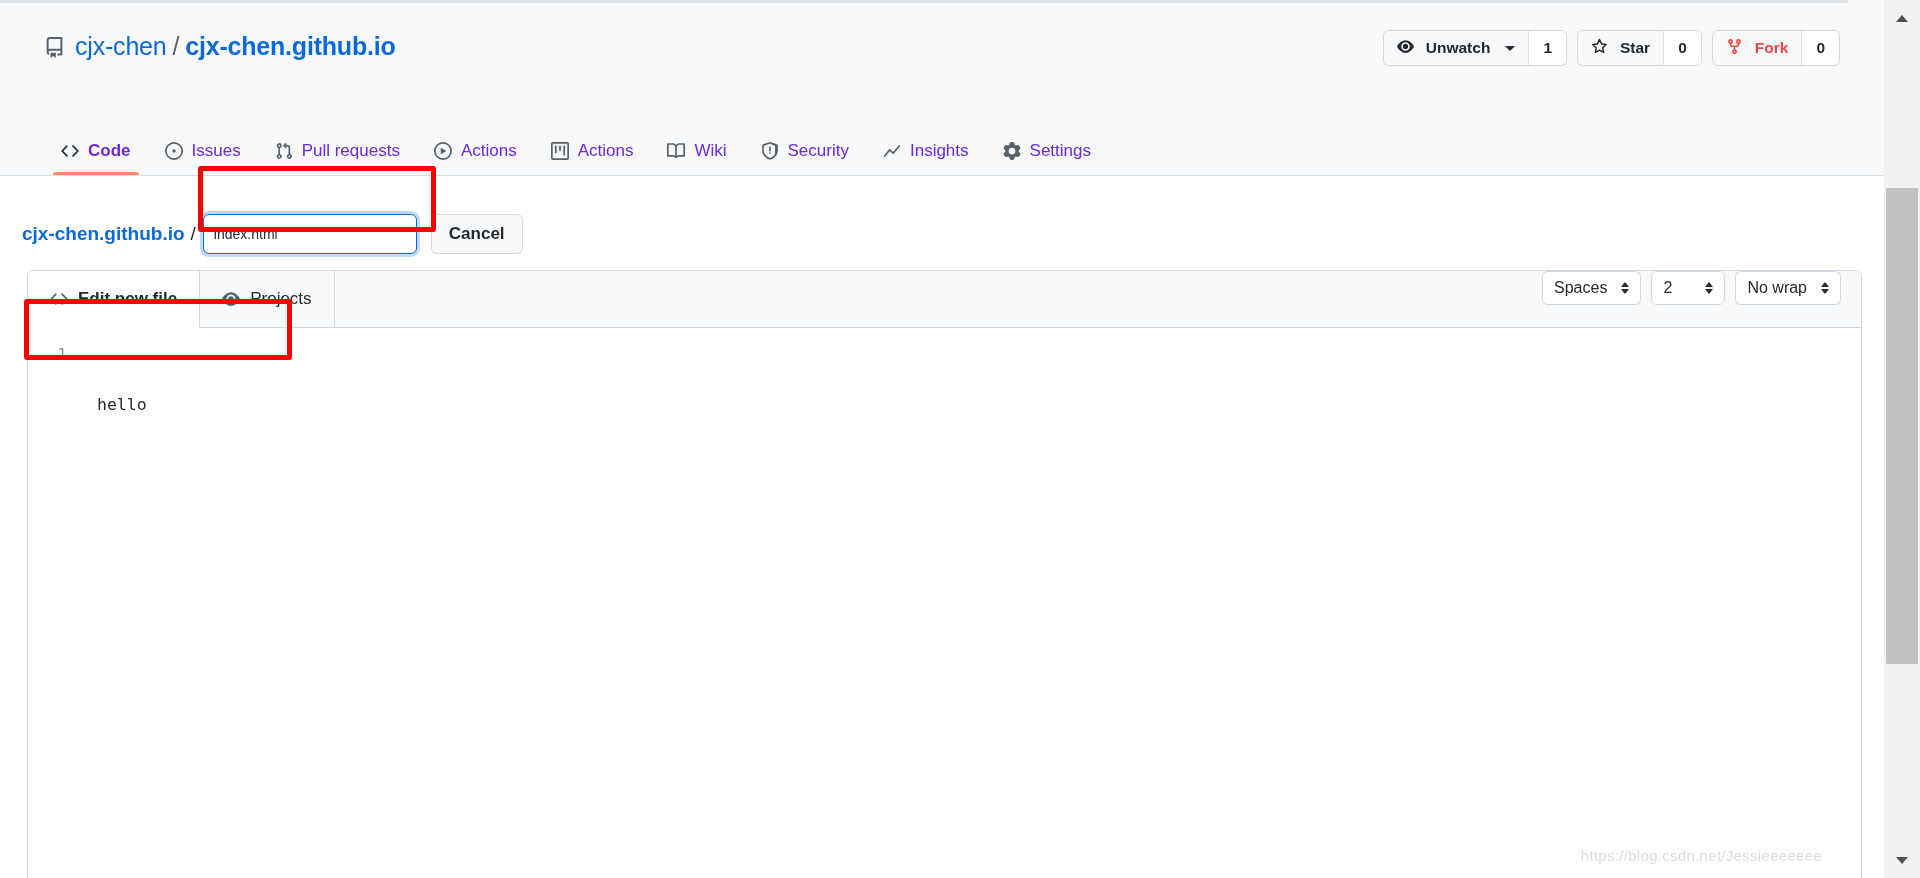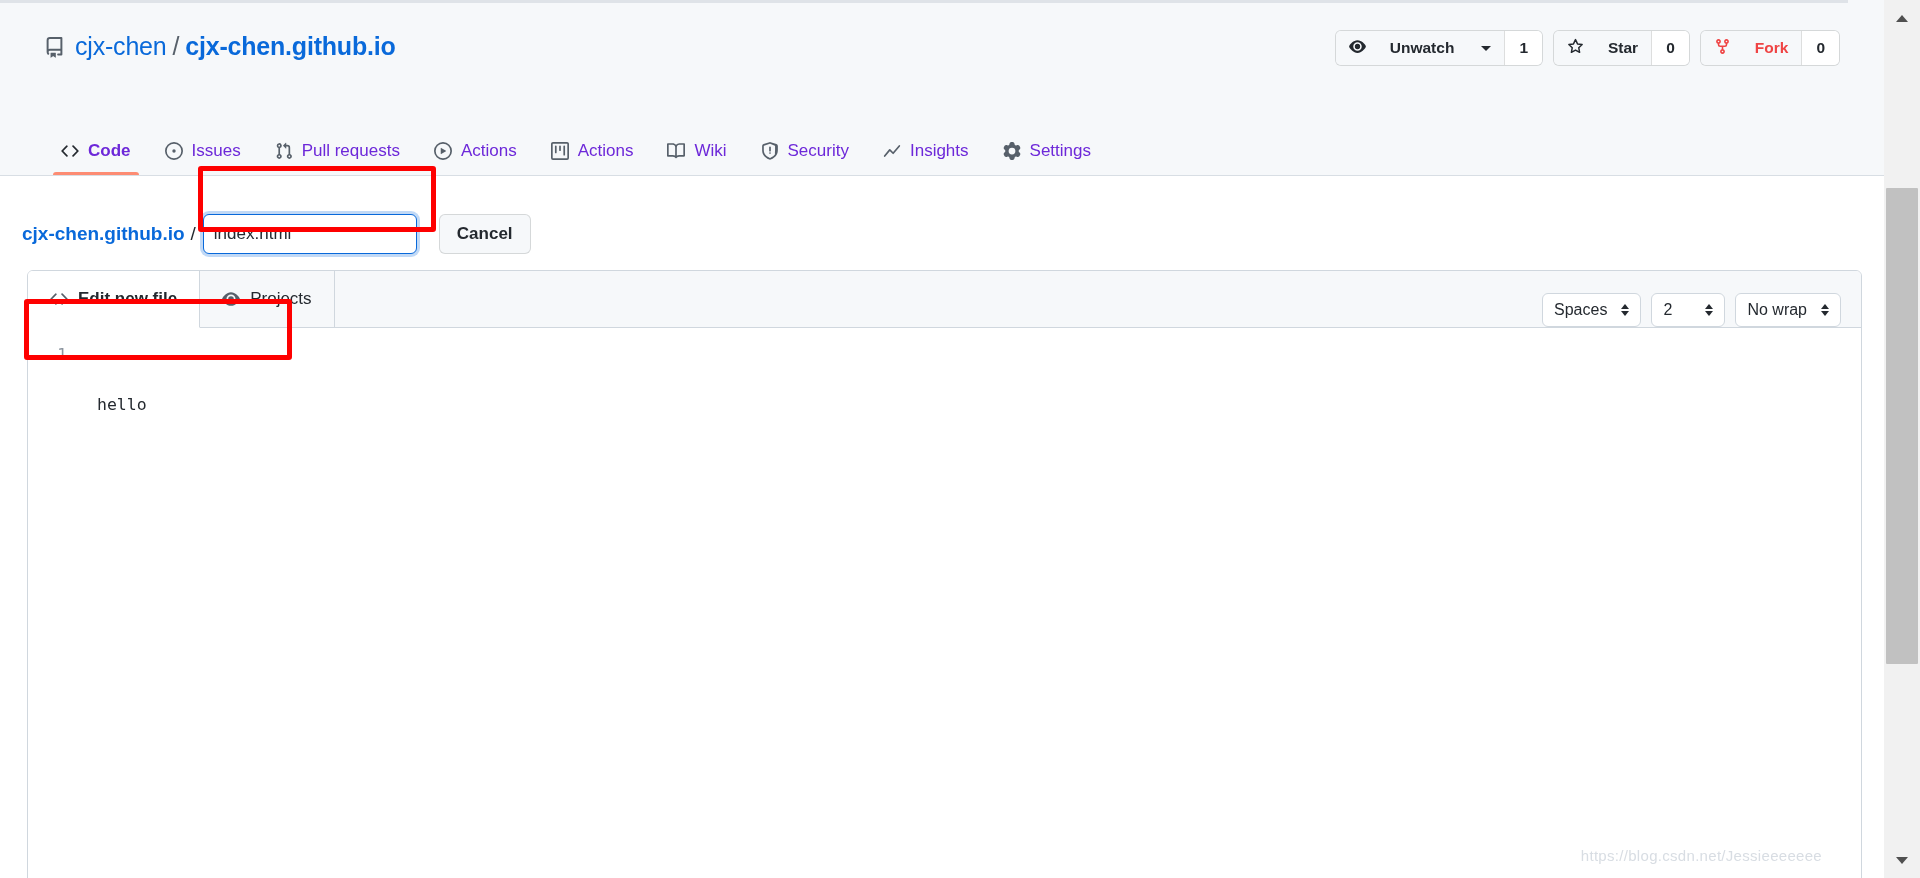--- a/index.html
+++ b/index.html
@@ -64,21 +64,21 @@
     align-items: stretch;
     height: 36px;
     border: 1px solid rgba(27,31,36,0.15);
     border-radius: 6px;
     background: #f6f8fa;
     overflow: hidden;
   }
   .btn-group .bg-main {
     display: flex;
     align-items: center;
-    gap: 24px;
+    gap: 12px;
     padding: 0 13px;
     font-size: 15.5px;
     font-weight: 600;
     color: #24292f;
     background: #f6f8fa;
     white-space: nowrap;
   }
   .btn-group .bg-main.muted { color: #ef4444; font-weight: 700; justify-content: center; }
   .btn-group .bg-count {
     display: flex;
@@ -151,32 +151,32 @@
     margin: 0 7px 0 6px;
   }
   .filename-field-wrap {
     position: relative;
     display: flex;
     align-items: center;
   }
   .filename-input {
     width: 214px;
     height: 40px;
-    font-size: 17px;
+    font-size: 14px;
     font-family: "Liberation Sans", sans-serif;
     color: #24292f;
     padding: 0 10px;
     border: 1px solid #0969da;
     border-radius: 6px;
     outline: none;
     background: #ffffff;
     box-shadow: 0 0 0 3px rgba(9,105,218,0.25);
   }
   .btn-cancel {
-    margin-left: 22px;
+    margin-left: 14px;
     height: 40px;
     display: flex;
     align-items: center;
     padding: 0 17px;
     font-size: 17px;
     font-weight: 600;
     color: #24292f;
     background: #f6f8fa;
     border: 1px solid rgba(27,31,36,0.15);
     border-radius: 6px;
@@ -218,21 +218,21 @@
   .ed-tab .ed-icon { color: #57606a; display: flex; align-items: center; }
   .ed-tab.active {
     background: #ffffff;
     font-weight: 700;
     border-bottom: 1px solid #ffffff;
     margin-bottom: -1px;
   }
   .editor-settings {
     margin-left: auto;
     display: flex;
-    align-items: flex-end;
+    align-items: flex-start;
     gap: 10px;
     padding: 0 20px;
   }
   .sel {
     position: relative;
     height: 34px;
     min-width: 74px;
     display: flex;
     align-items: center;
     justify-content: space-between;

